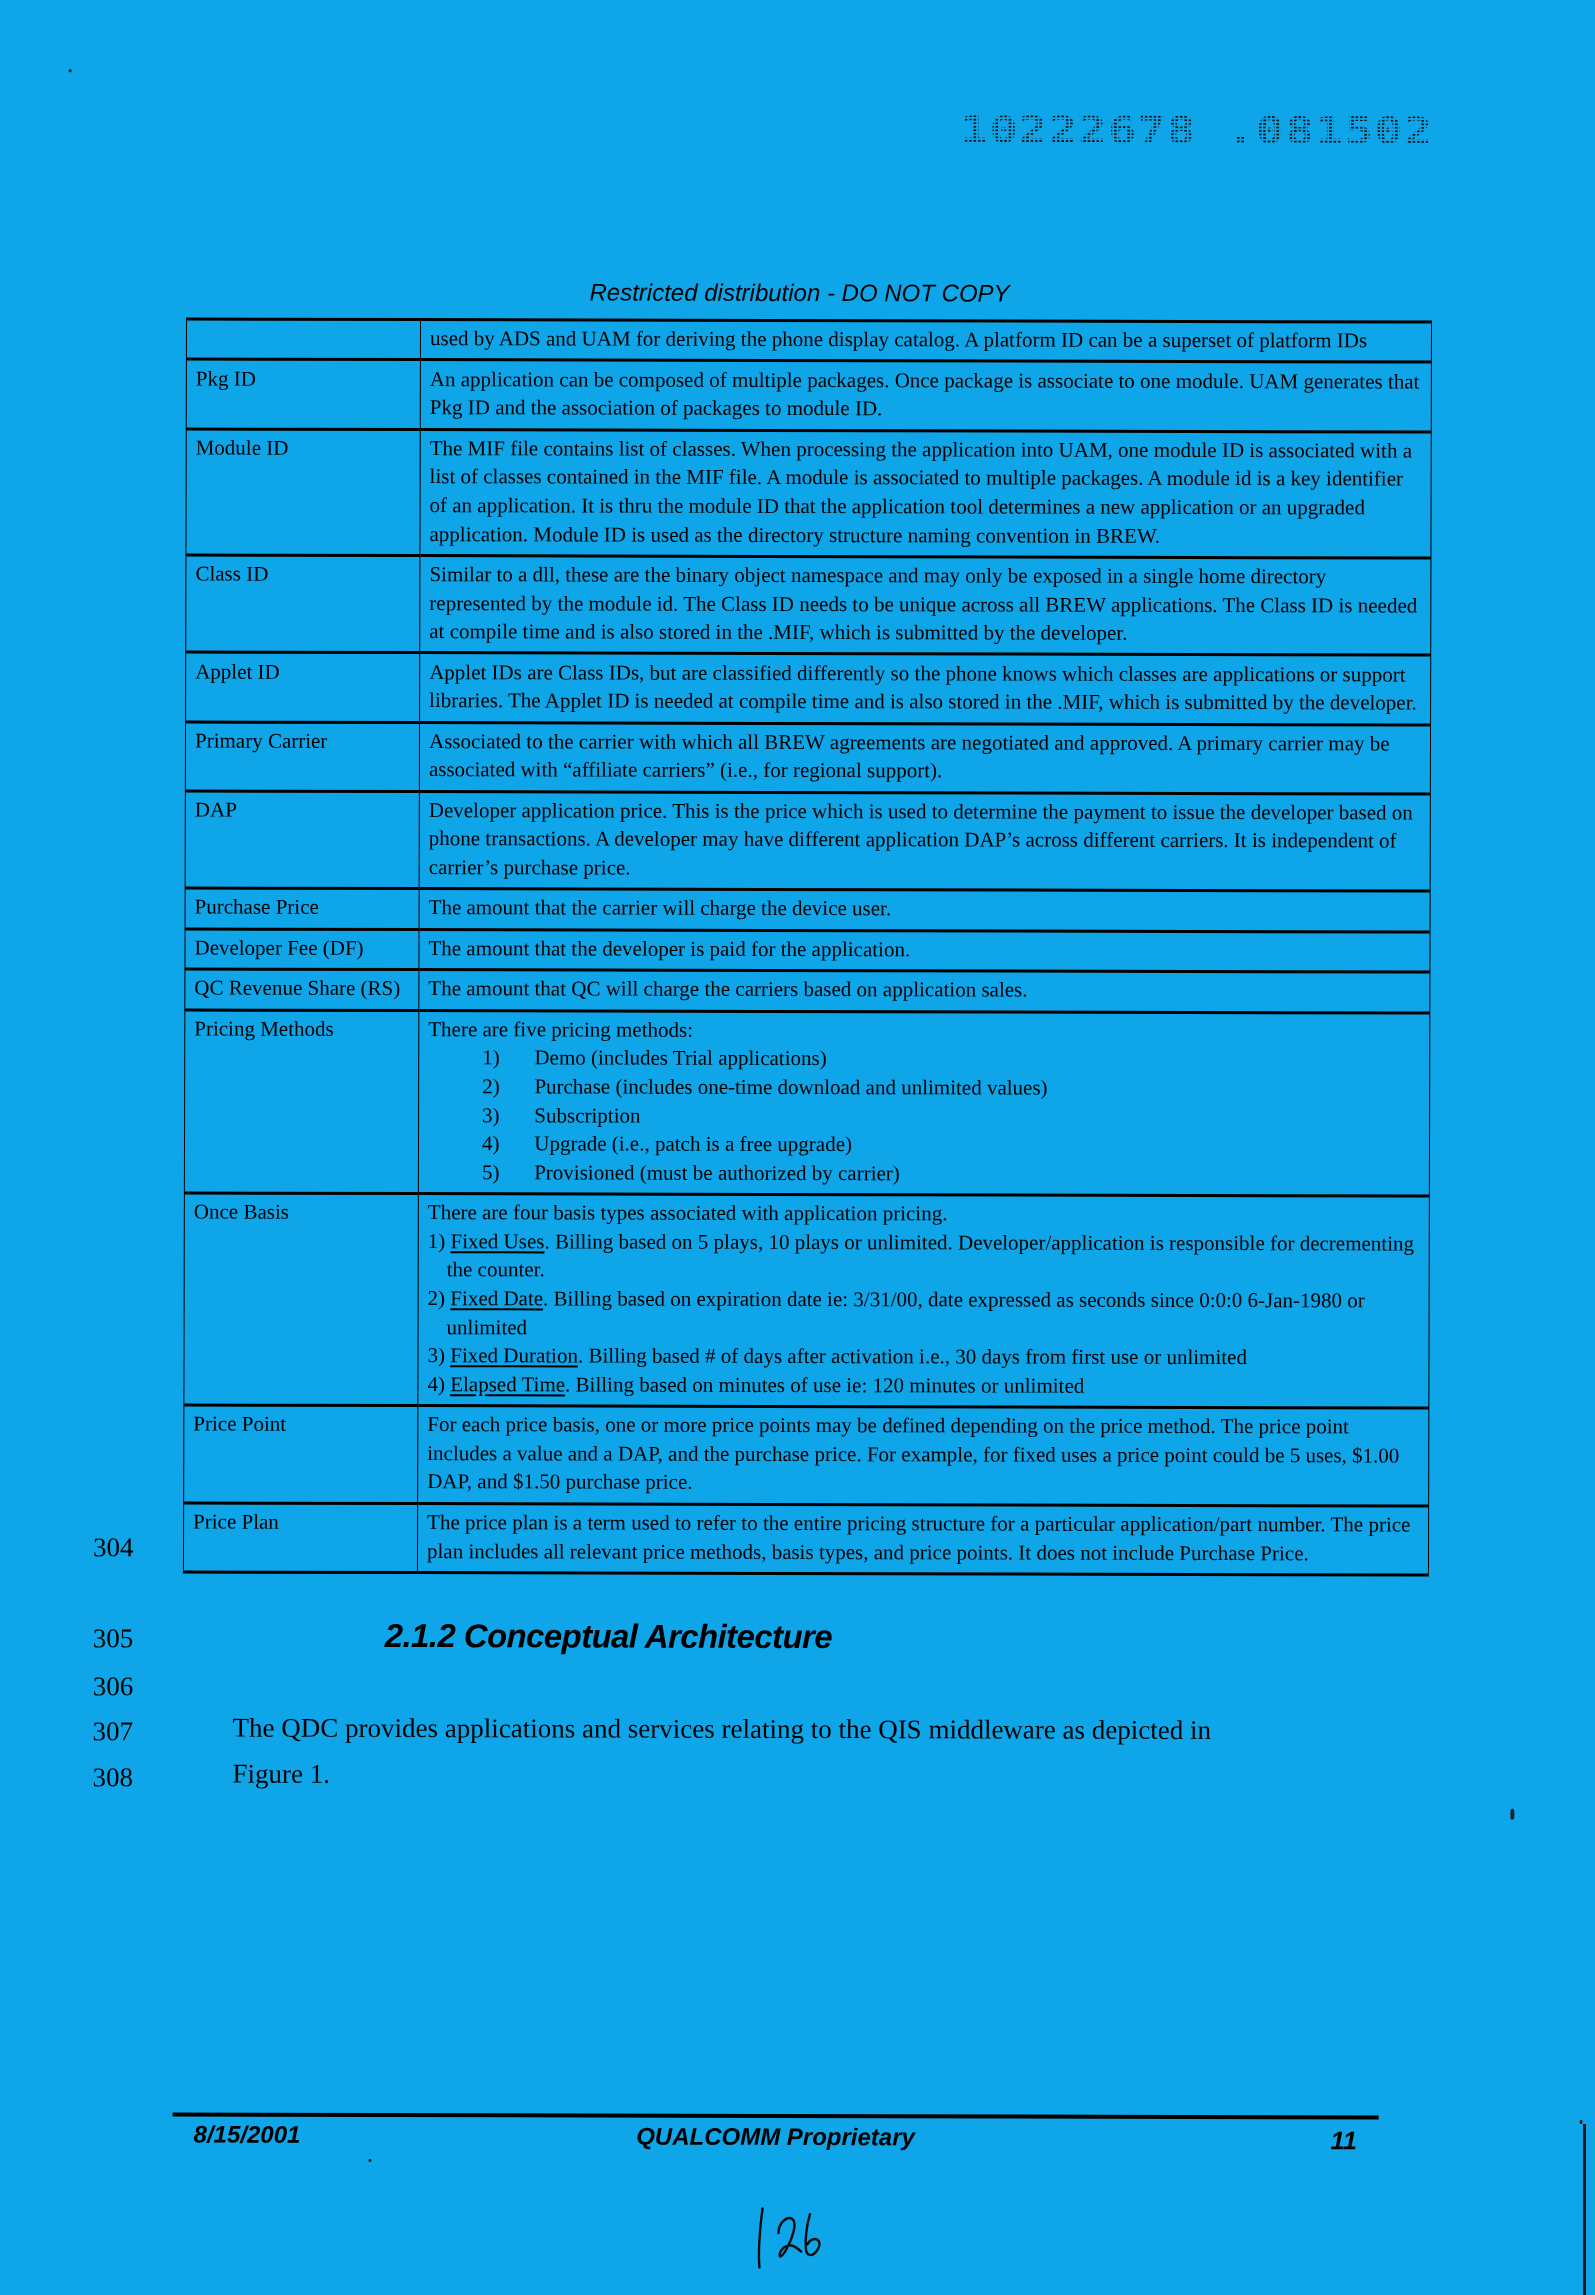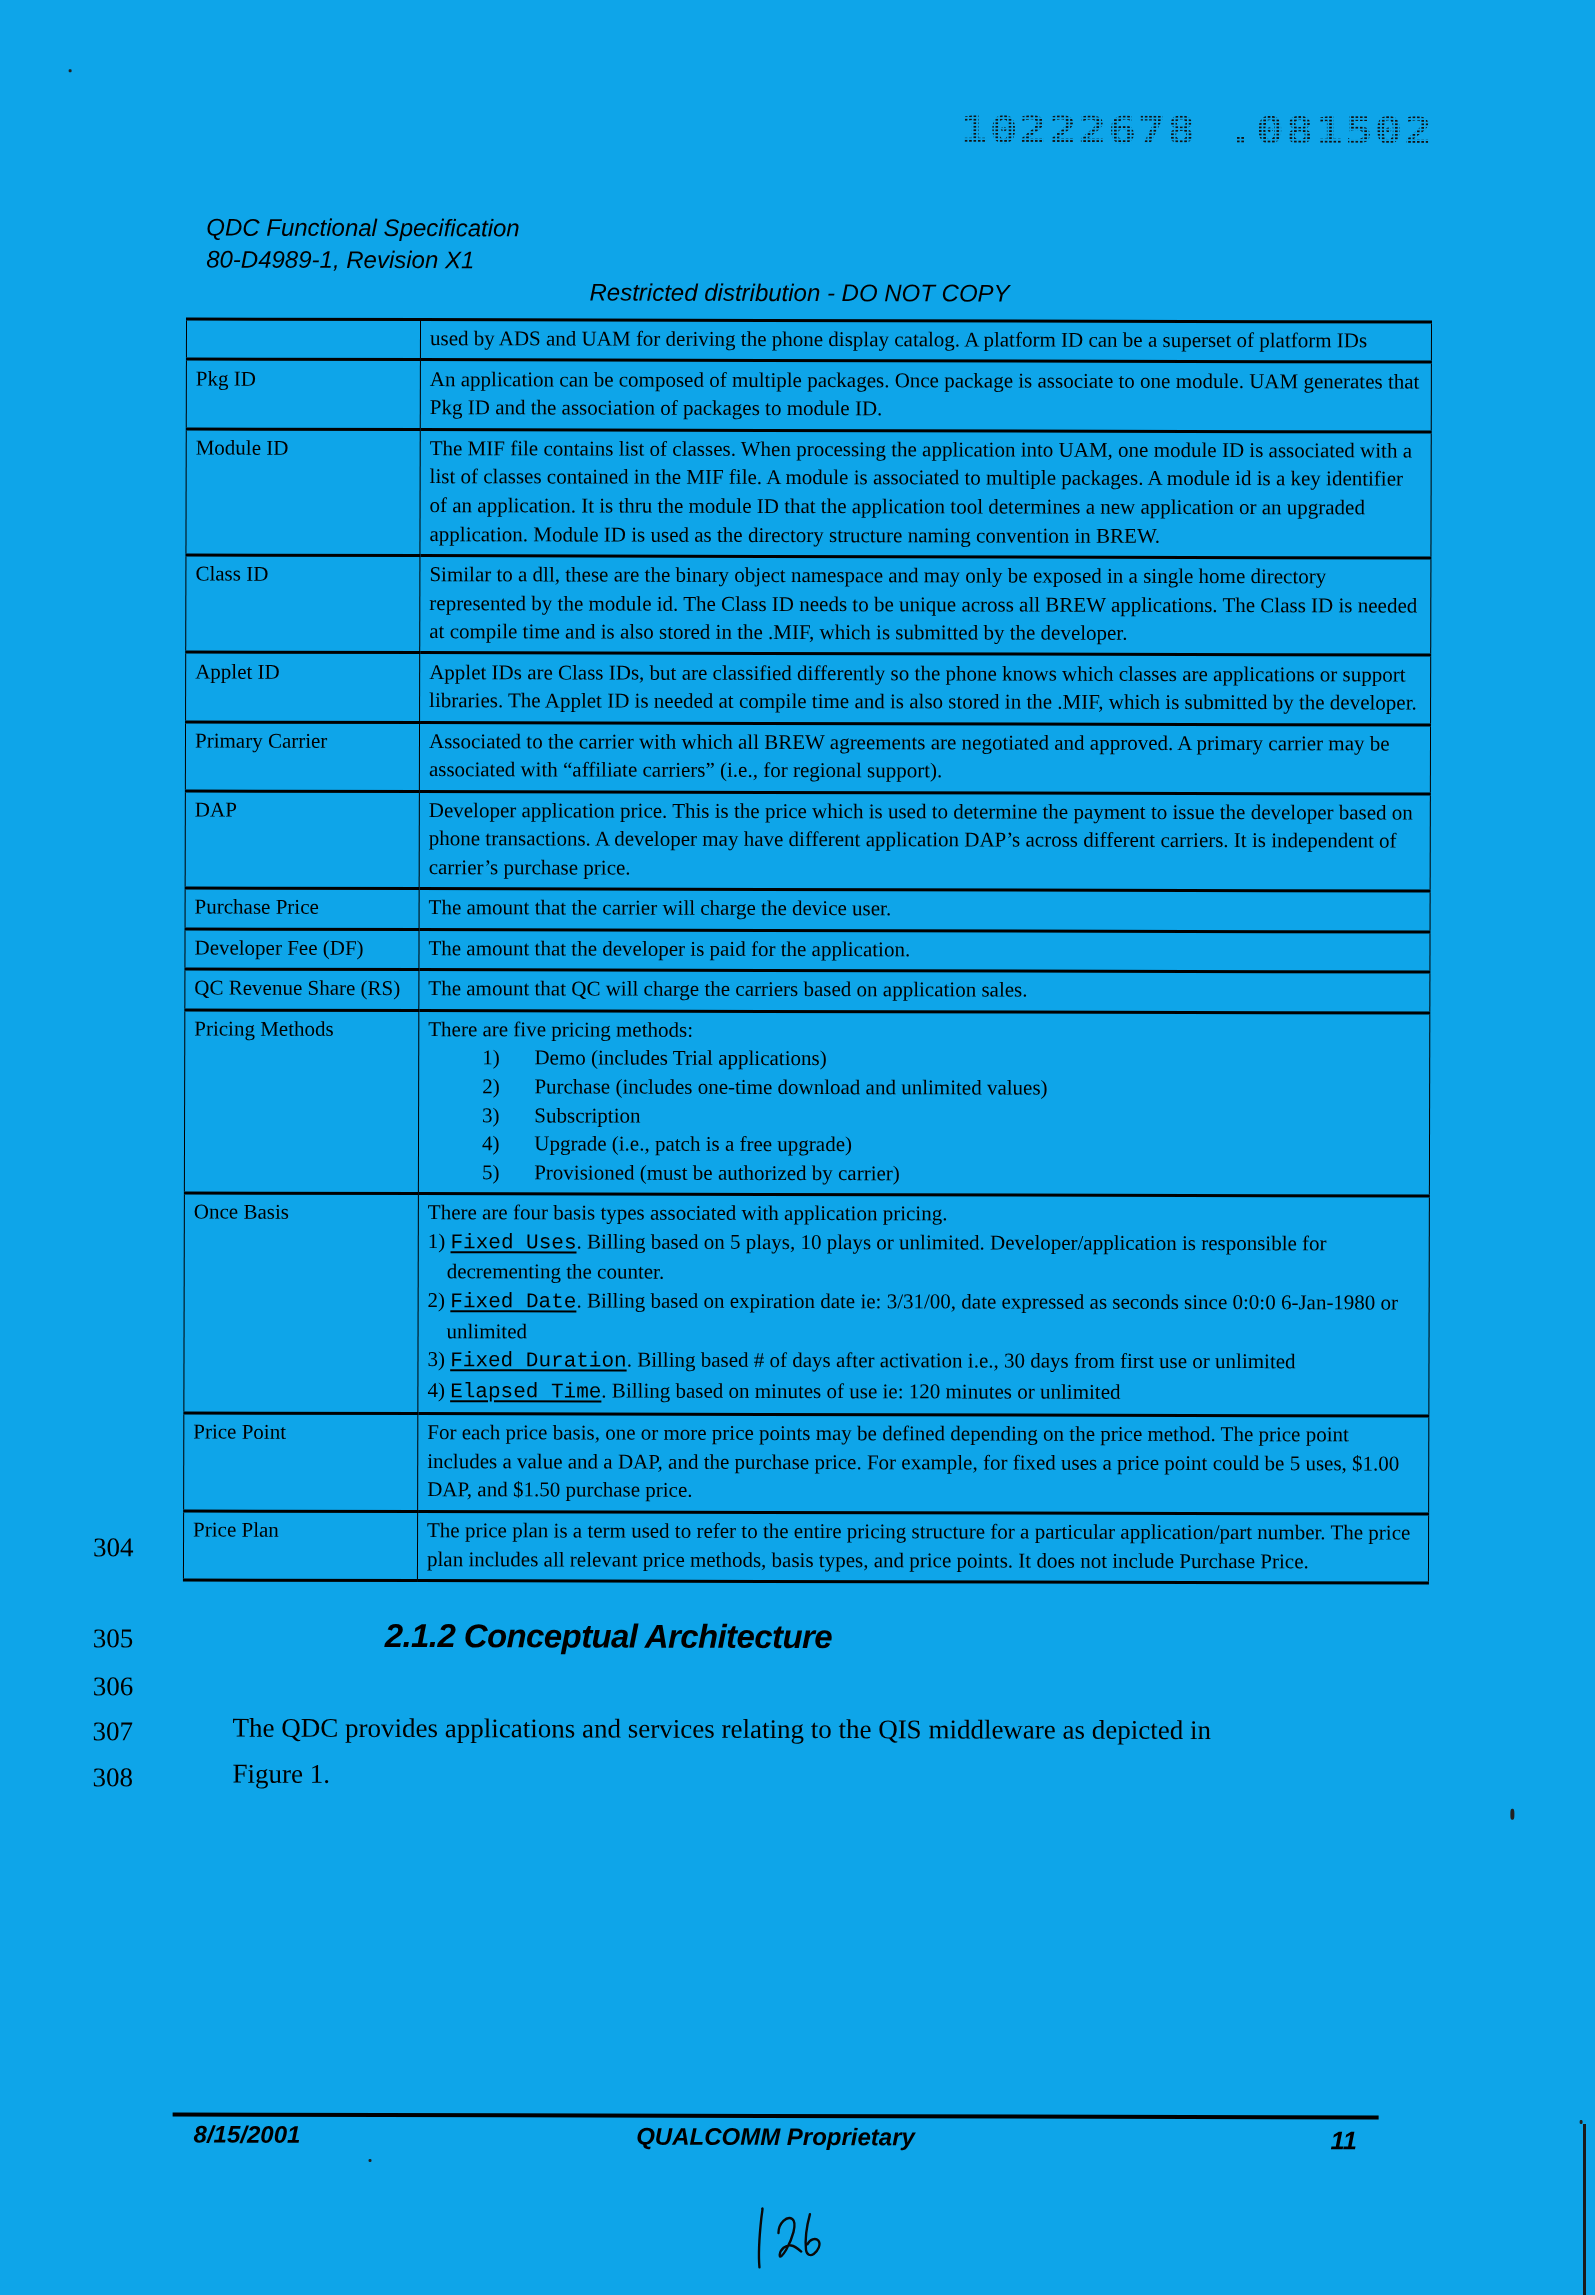--- a/index.html
+++ b/index.html
@@ -43,21 +43,21 @@
     font:21px/28.6px "Liberation Serif", serif; }
   table.defs td{ border:1.9px solid #000; border-top-width:3.2px; border-bottom-width:3.2px;
     vertical-align:top; padding:3.2px 9px 5.7px 9px; }
   td.term{ width:215px; }
   td.def .dtext{ }
   .item{ }
   .item .num{ display:inline; }
   .method{ padding-left:107px; text-indent:-53px; }
   .method .num{ display:inline-block; width:47px; text-indent:0; }
   .basis{ padding-left:19px; text-indent:-19px; }
-  .u{ text-decoration:underline; text-decoration-thickness:1.6px; text-underline-offset:3.2px;font-family:Liberation Mono, monospace; }
+  .u{ text-decoration:underline; text-decoration-thickness:1.6px; text-underline-offset:3.2px; }
 
   
   .lineno{ position:absolute; left:94px; font:27px "Liberation Serif", serif; }
   .secheading{
     position:absolute; left:386px; top:1618px;
     font:italic 700 33px "Liberation Sans", sans-serif; letter-spacing:-0.6px;
   }
   .bodypara{ position:absolute; left:234px; font:27px "Liberation Serif", serif; white-space:nowrap; }
 
   
@@ -75,24 +75,20 @@
   .edgeline{ position:absolute; left:1583px; top:2124px; width:2.5px; height:171px; background:#1a1a1a; }
 </style>
 </head>
 <body>
 
 <div class="page">
   <div class="sheet">
 
     <div class="stamp">10222678 .081502</div>
 
-    <div class="hdr">
-      <div>QDC Functional Specification</div>
-      <div>80-D4989-1, Revision X1</div>
-    </div>
 
     <div class="restrict">Restricted distribution - DO NOT COPY</div>
 
     <div class="tblwrap">
       <table class="defs">
         <tbody>
             <tr>
               <td class="term"></td>
               <td class="def">
                 <div class="dtext">used by ADS and UAM for deriving the phone display catalog.  A platform ID can be a superset of platform IDs</div>

